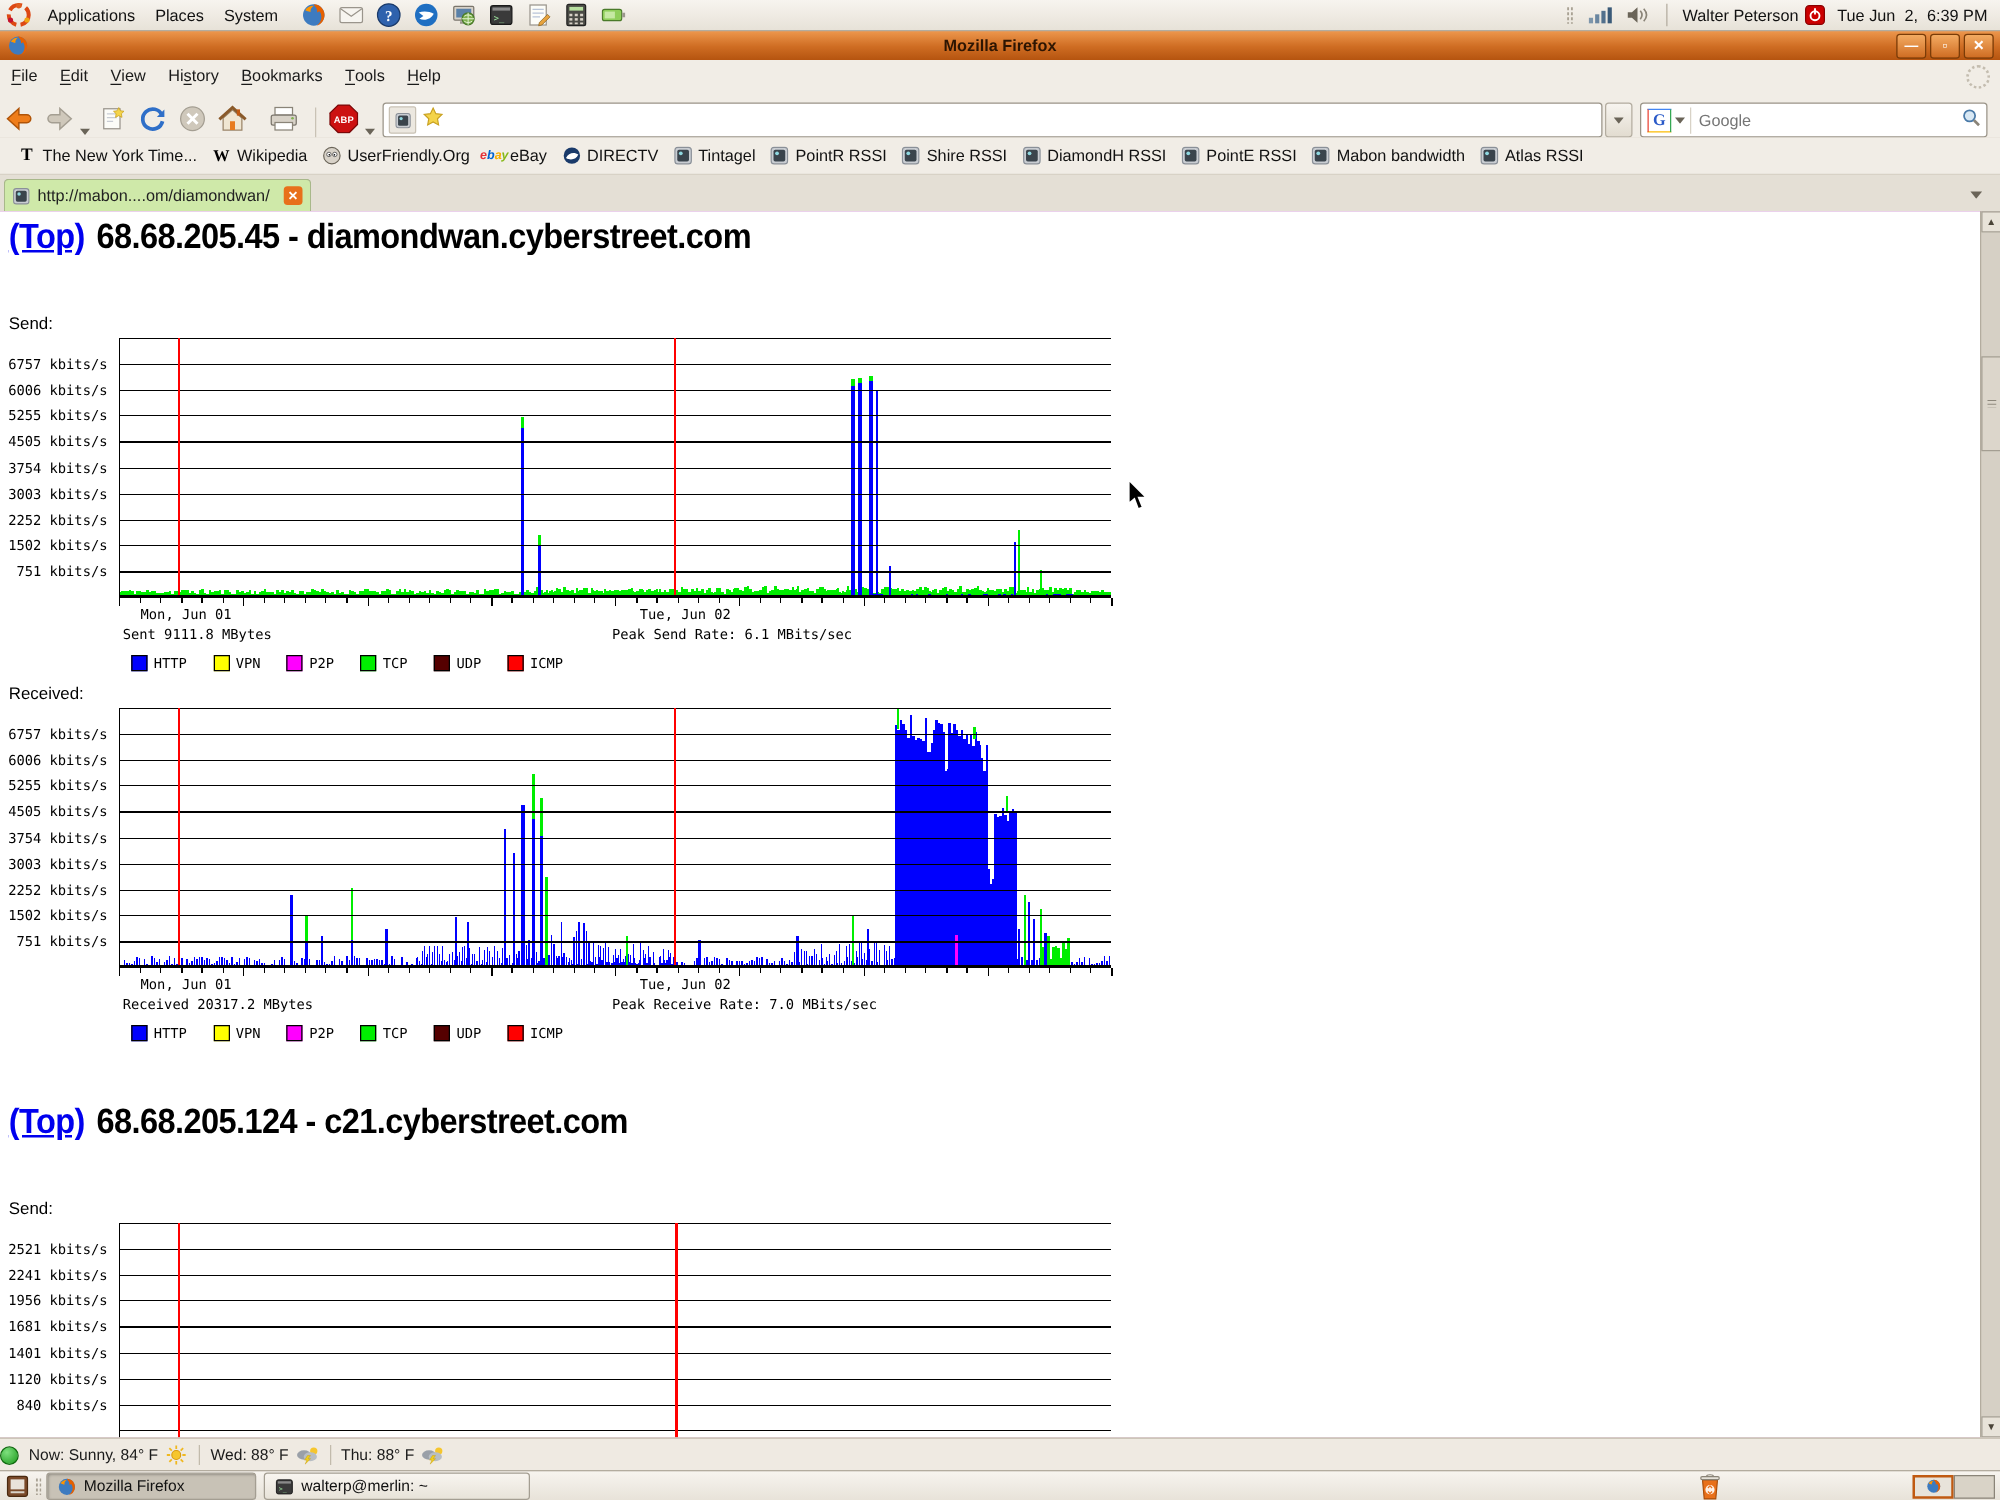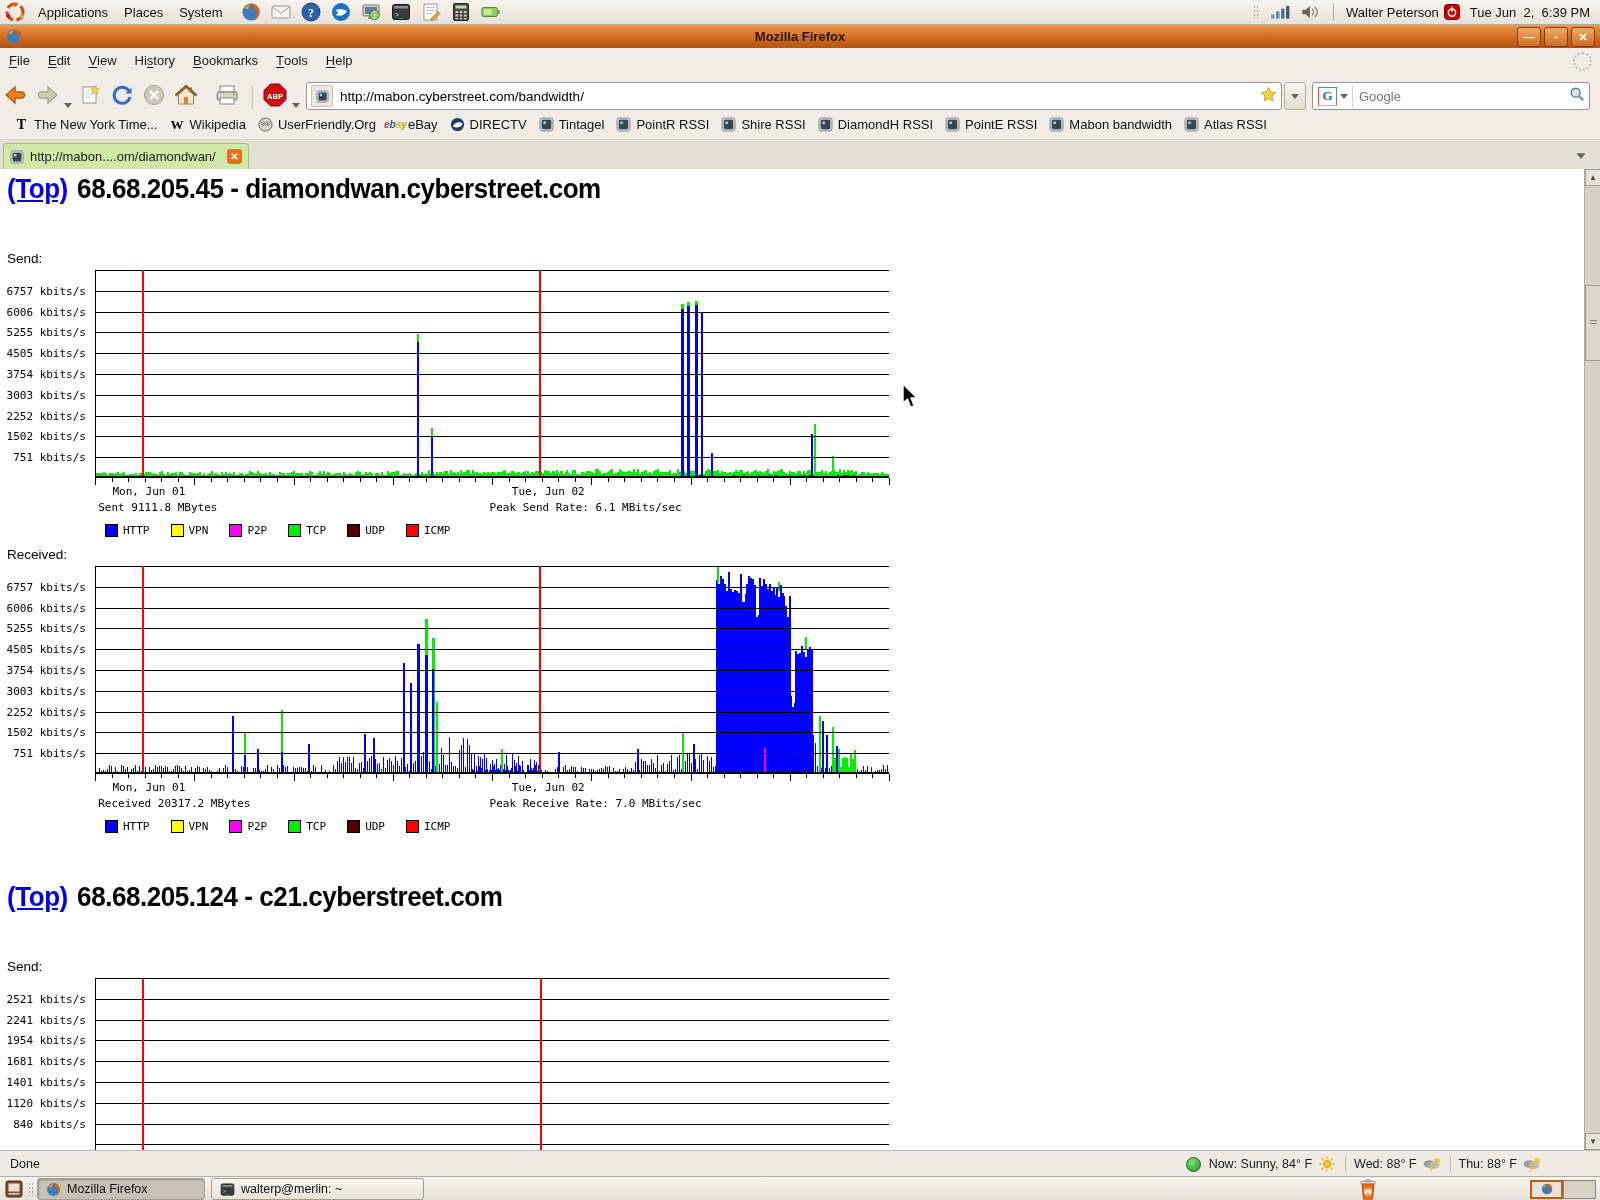--- a/index.html
+++ b/index.html
@@ -322,21 +322,20 @@
             <path d="M0 1h8L4 6z" fill="#6a6458"></path>
           </svg></span>
       <div class="urlbar">
         <span class="urlfav">
           <svg width="13" height="13" viewBox="0 0 16 16">
               <rect x="1" y="1" width="14" height="14" rx="2.5" fill="#c9cdd2" stroke="#8a9098"></rect>
               <rect x="3" y="3" width="10" height="10" rx="1.5" fill="#3a444c"></rect>
               <circle cx="6" cy="6" r="1.6" fill="#8fd8e0"></circle>
             </svg>
           </span>
-        <input value="http://mabon.cyberstreet.com/bandwidth/" style="">
         <span>
           <svg width="17" height="17" viewBox="0 0 18 18">
               <path d="M9 1.5l2.3 4.8 5.2.7-3.8 3.6.9 5.2L9 13.3l-4.6 2.5.9-5.2L1.5 7l5.2-.7z" fill="#f4d44a" stroke="#c8a020"></path>
             </svg></span>
       </div>
       <span class="dropbtn">
         <svg width="8" height="6" viewBox="0 0 8 6">
             <path d="M0 1h8L4 6z" fill="#6a6458"></path>
           </svg>
         </span>
@@ -2058,21 +2057,21 @@
                 <span class="lgitem">
                   <span class="lgsw" style="background: rgb(255, 0, 0);"></span>
                   <span class="mono">ICMP</span>
                 </span>
               </div>
             </div>
             <div class="chart" style="top: 790px;">
               <div class="chart-title">Send:</div>
               <div class="ylab mono" style="top: 33.8px; left: 0px;">2521 kbits/s</div>
               <div class="ylab mono" style="top: 54.6px; left: 0px;">2241 kbits/s</div>
-              <div class="ylab mono" style="top: 75.4px; left: 0px;">1954 kbits/s</div>
+              <div class="ylab mono" style="top: 75.4px; left: 0px;">1956 kbits/s</div>
               <div class="ylab mono" style="top: 96.2px; left: 0px;">1681 kbits/s</div>
               <div class="ylab mono" style="top: 117px; left: 0px;">1401 kbits/s</div>
               <div class="ylab mono" style="top: 137.8px; left: 0px;">1120 kbits/s</div>
               <div class="ylab mono" style="top: 158.6px; left: 0px;">840 kbits/s</div>
               <svg width="802" height="220" class="plot" style="left: 95px; top: 19px;">
                 <rect x="281.664" y="200.94285714285715" width="2" height="7.05714285714285" fill="#00ee00"></rect>
                 <rect x="0" y="187" width="794" height="1" fill="#000"></rect>
                 <rect x="0" y="166" width="794" height="1" fill="#000"></rect>
                 <rect x="0" y="146" width="794" height="1" fill="#000"></rect>
                 <rect x="0" y="125" width="794" height="1" fill="#000"></rect>
@@ -2143,21 +2142,20 @@
         </div>
       </div>
       <div class="vscroll">
         <div class="sbtn" style="top:0">▲</div>
         <div class="sthumb"></div>
         <div class="sbtn" style="bottom:0;top:auto">▼</div>
       </div>
     </div>
 
     <div class="statusbar">
-      <span class="sb-done">Done</span>
       <span class="sb-right" id="weather-host">
         <span class="greendot"></span>
       <span class="wxitem">
             <span>Now: Sunny, 84° F</span>
             <span style="display: flex;">
               <svg viewBox="0 0 18 18">
                 <circle cx="9" cy="9" r="4" fill="#f6c62d" stroke="#d89a10"></circle>
                 <g stroke="#f0b820" stroke-width="1.6">
                   <path d="M9 .5v3M9 14.5v3M.5 9h3M14.5 9h3M2.8 2.8L5 5M13 13l2.2 2.2M15.2 2.8L13 5M5 13l-2.2 2.2"></path>
                 </g>

